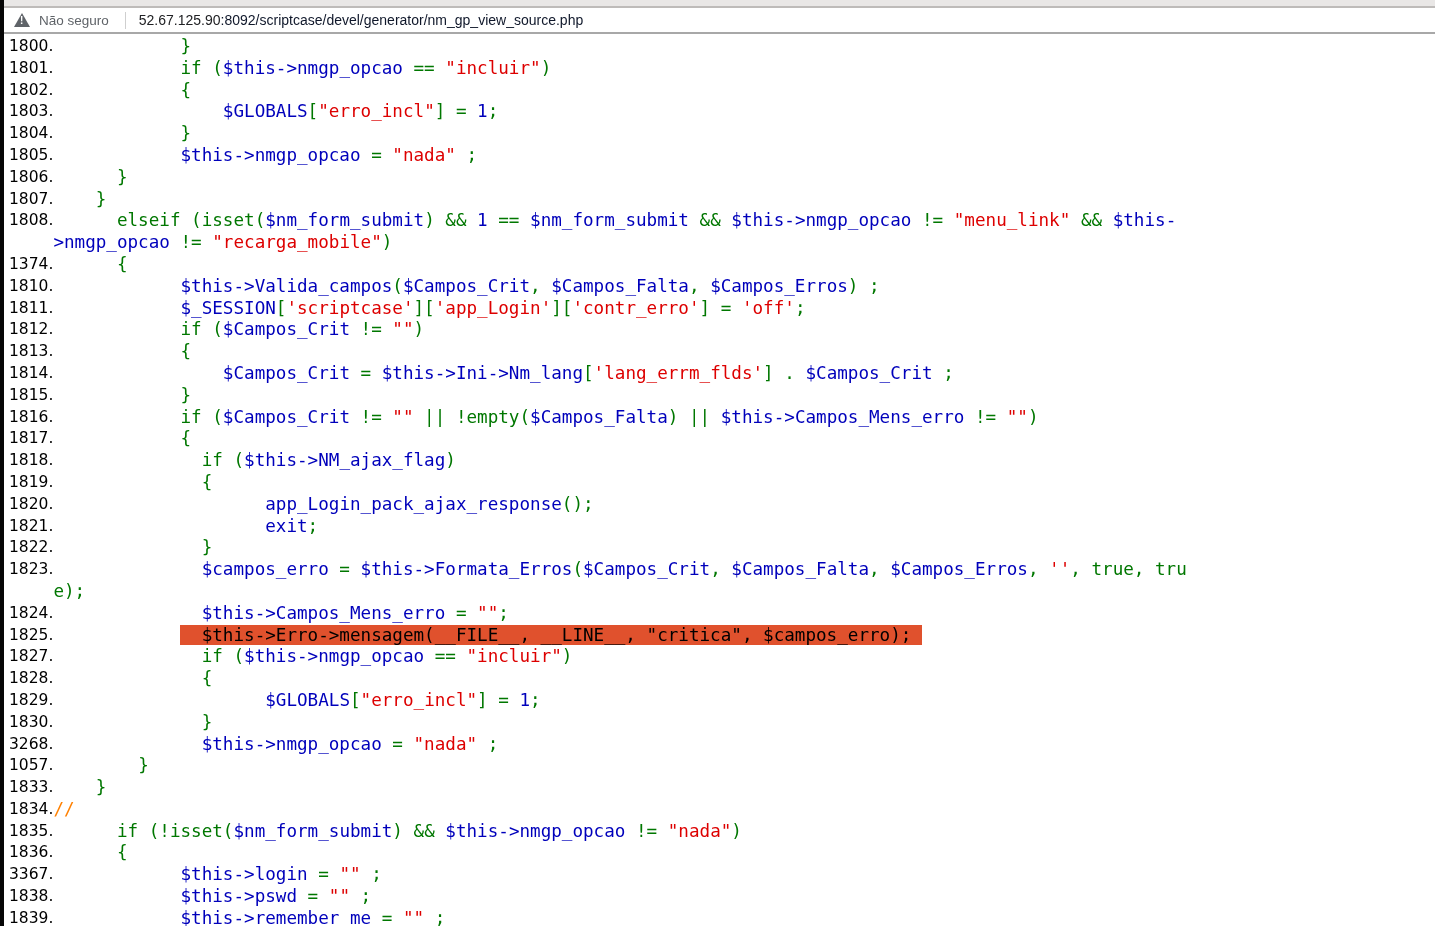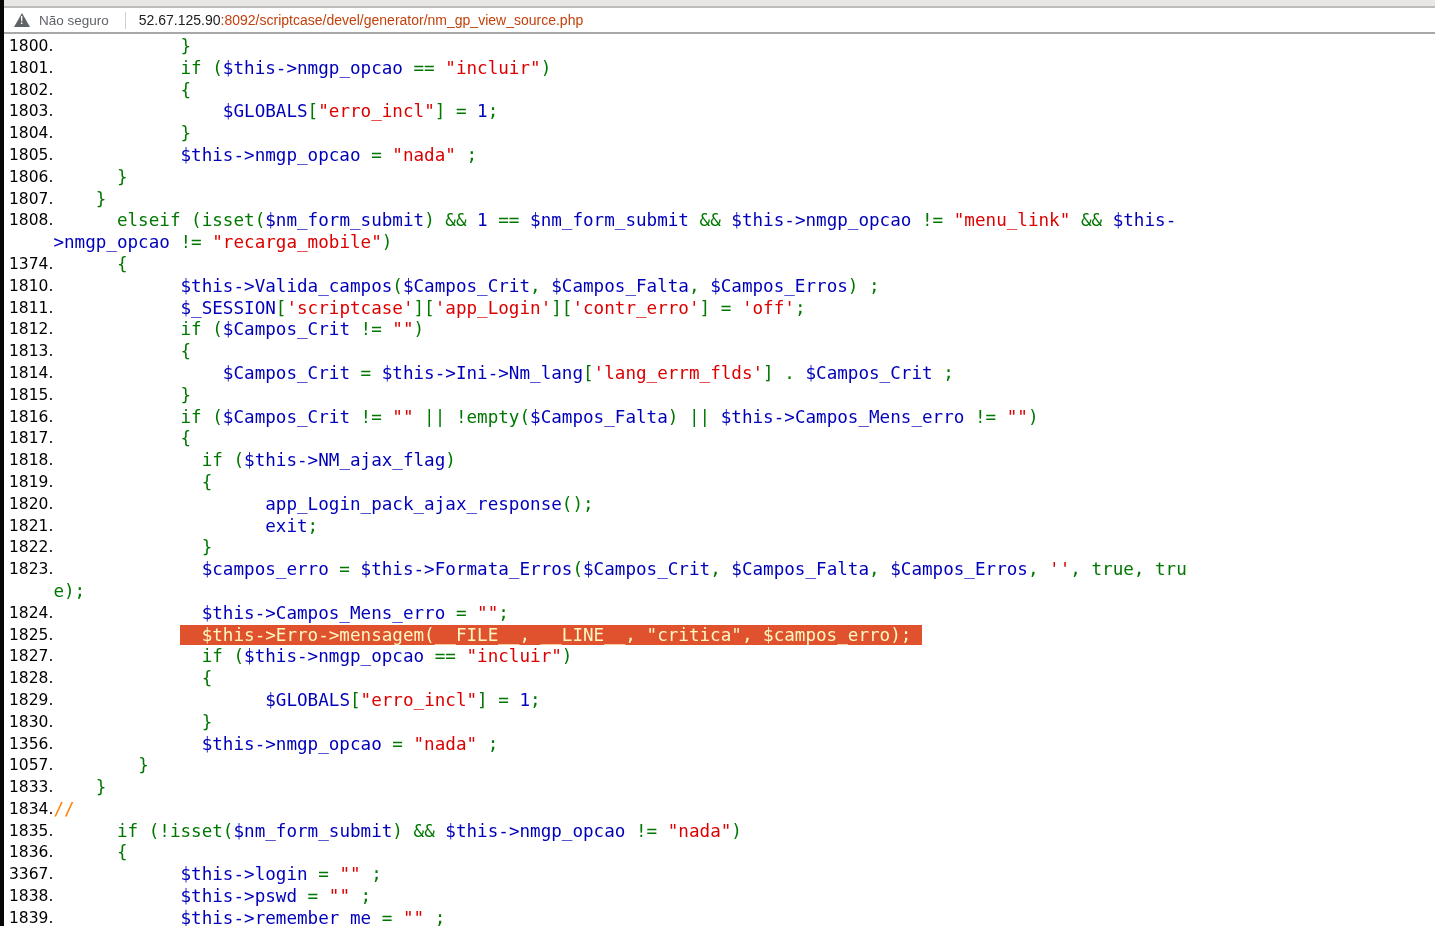--- a/index.html
+++ b/index.html
@@ -17,38 +17,38 @@
   .warn-wrap{display:flex;align-items:center;}
   .warn-tri{position:relative;width:0;height:0;margin-right:9px;
             border-left:8px solid transparent;border-right:8px solid transparent;
             border-bottom:14px solid #5f6368;}
   .warn-tri .bang{position:absolute;left:-2px;top:3px;color:#ffffff;
                   font-size:10px;font-weight:bold;line-height:10px;}
   .warn-text{color:#5f6368;font-size:13.5px;}
   .addr-sep{width:1px;height:17px;background:#cfcfcf;margin:0 13px 0 16px;}
   .url{font-size:14px;white-space:nowrap;}
   .url .host{color:#202124;margin-top:40px;}
-  .url .path{color:#c2410c;}
+  .url .path{color:#0f172a;}
 
   
   .page{position:absolute;left:4px;top:34px;width:1210px;height:892px;
         background:#ffffff;overflow:hidden;}
   .code-area{padding-top:2px;}
   .line{display:flex;line-height:21.8px;}
   .ln{flex:0 0 49px;padding-left:5px;box-sizing:border-box;
       font-family:"DejaVu Sans",sans-serif;font-size:15.5px;color:#000000;
       white-space:pre;}
   .code{font-family:"DejaVu Sans Mono","Liberation Mono",monospace;
         font-size:17.6px;white-space:pre-wrap;word-break:break-all;color:#000000;
         flex:1 1 auto;}
   .c-g{color:#007700;}
   .c-b{color:#0000BB;text-align:right;}
   .c-r{color:#DD0000;}
   .c-o{color:#FF8000;}
-  .c-hl{background:#E0512D;color:#fef9c3;}
+  .c-hl{background:#E0512D;color:#000000;}
 </style>
 </head>
 <body>
 
 <div class="edge-bar"></div>
 
 <div class="chrome">
   <div class="chrome-strip"></div>
   <div class="addr-bar">
     <span class="warn-wrap">
@@ -178,21 +178,21 @@
       </div>
       <div class="line">
         <span class="ln">1829.</span>
         <span class="code">                    <span class="c-b">$GLOBALS</span><span class="c-g">[</span><span class="c-r">"erro_incl"</span><span class="c-g">] = </span><span class="c-b">1</span><span class="c-g">;</span></span>
       </div>
       <div class="line">
         <span class="ln">1830.</span>
         <span class="code">              <span class="c-g">}</span></span>
       </div>
       <div class="line">
-        <span class="ln">1356.</span>
+        <span class="ln">3268.</span>
         <span class="code">              <span class="c-b">$this-&gt;nmgp_opcao</span><span class="c-g"> = </span><span class="c-r">"nada"</span><span class="c-g"> ;</span></span>
       </div>
       <div class="line">
         <span class="ln">1057.</span>
         <span class="code">        <span class="c-g">}</span></span>
       </div>
       <div class="line">
         <span class="ln">1833.</span>
         <span class="code">    <span class="c-g">}</span></span>
       </div>

